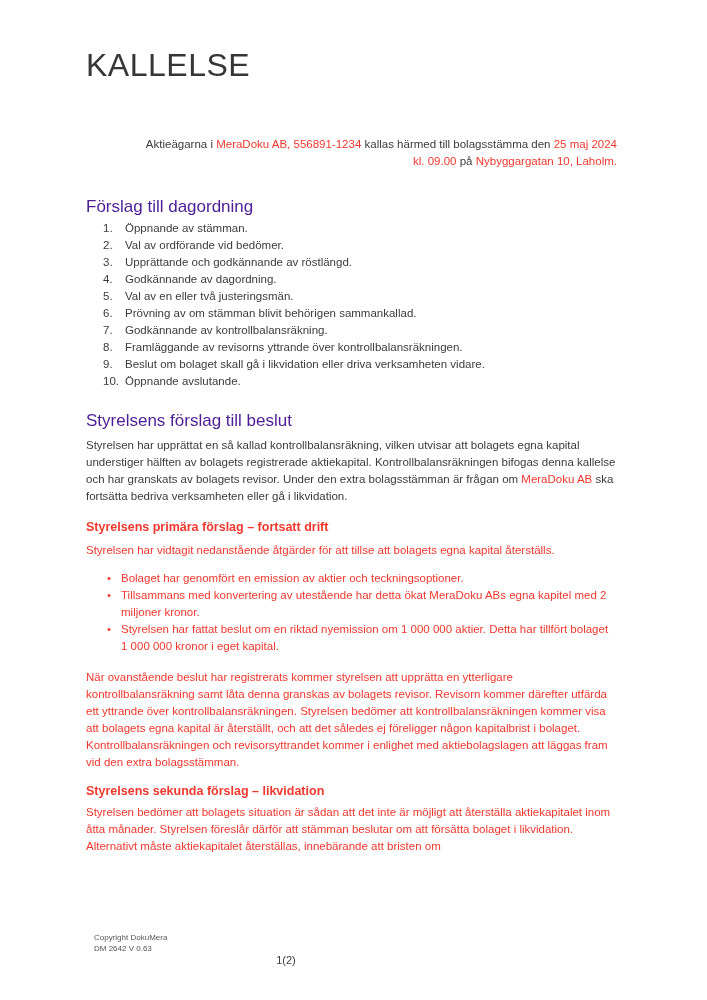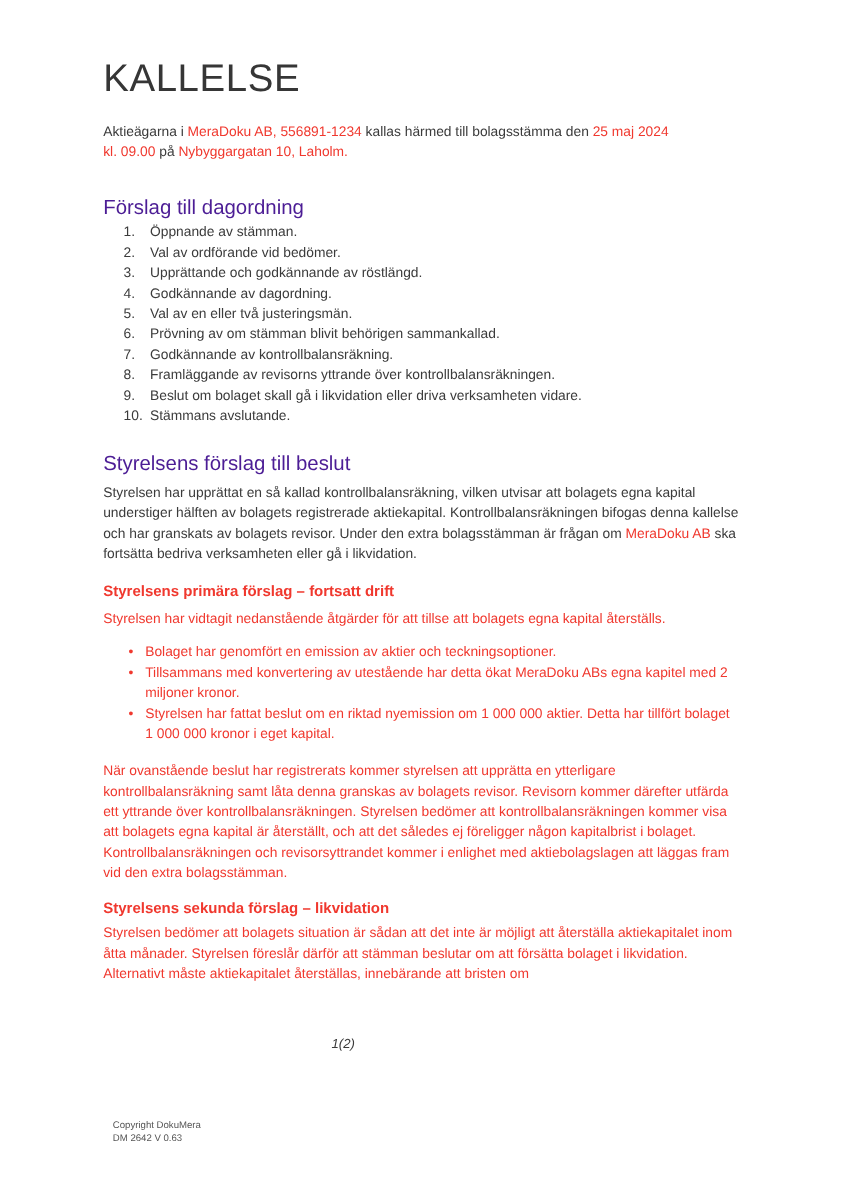--- a/index.html
+++ b/index.html
@@ -24,21 +24,21 @@
     color: #363636;
     line-height: 34px;
   }
   .doc-subtitle {
     margin-top: 5px;
     font-size: 13px;
     letter-spacing: 2.6px;
     color: #3b3b3b;
   }
   .body { font-size: 11.5px; line-height: 17px; }
-  .intro { margin-top: 20px; }
+  .intro { margin-top: 54px; text-align: right; }
   .red { color: #f0382e; }
   h2 {
     font-size: 17px;
     font-weight: 400;
     color: #4c1d95;
     line-height: 21px;
   }
   .h2-agenda { margin-top: 26px; }
   .h2-proposal { margin-top: 20px; }
   .numlist { margin-top: 3px; }
@@ -62,26 +62,25 @@
   .bullet-item .bullet {
     margin-left: 21px;
     width: 14px;
     flex-shrink: 0;
   }
   .p-primary-outro { margin-top: 14px; }
   .h3-secondary { margin-top: 12px; }
   .p-secondary { margin-top: 4px; }
   .page-number {
     position: absolute;
-    top: 864px; left: 0;
+    top: 954px; left: 0;
     width: 572px;
     text-align: center;
     font-size: 11px;
     color: #3b3b3b;
-    font-style: italic;
   }
   .copyright {
     position: absolute;
     top: 933px; left: 94px;
     font-size: 8px;
     line-height: 10.5px;
     color: #555555;
   }
 </style>
 </head>
@@ -127,21 +126,21 @@
     <div class="num-item">
         <span class="num">8.</span>
         <span>Framläggande av revisorns yttrande över kontrollbalansräkningen.</span>
       </div>
     <div class="num-item">
         <span class="num">9.</span>
         <span>Beslut om bolaget skall gå i likvidation eller driva verksamheten vidare.</span>
       </div>
     <div class="num-item">
         <span class="num">10.</span>
-        <span>Stämmans avslutande.</span>
+        <span>Öppnande avslutande.</span>
       </div>
   </div>
 
   <h2 class="h2-proposal">Styrelsens förslag till beslut</h2>
 
   <p class="body p-proposal"><span>Styrelsen har upprättat en så kallad kontrollbalansräkning, vilken utvisar att bolagets egna kapital understiger hälften av bolagets registrerade aktiekapital. Kontrollbalansräkningen bifogas denna kallelse och har granskats av bolagets revisor. Under den extra bolagsstämman är frågan om </span><span class="red">MeraDoku AB</span><span> ska fortsätta bedriva verksamheten eller gå i likvidation.</span></p>
 
   <h3 class="red-sub h3-primary">Styrelsens primära förslag – fortsatt drift</h3>
 
   <p class="body red p-primary-intro">Styrelsen har vidtagit nedanstående åtgärder för att tillse att bolagets egna kapital återställs.</p>

